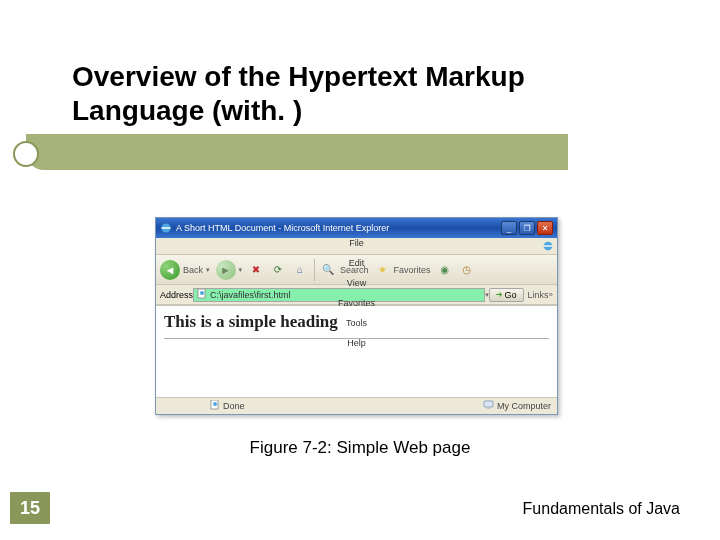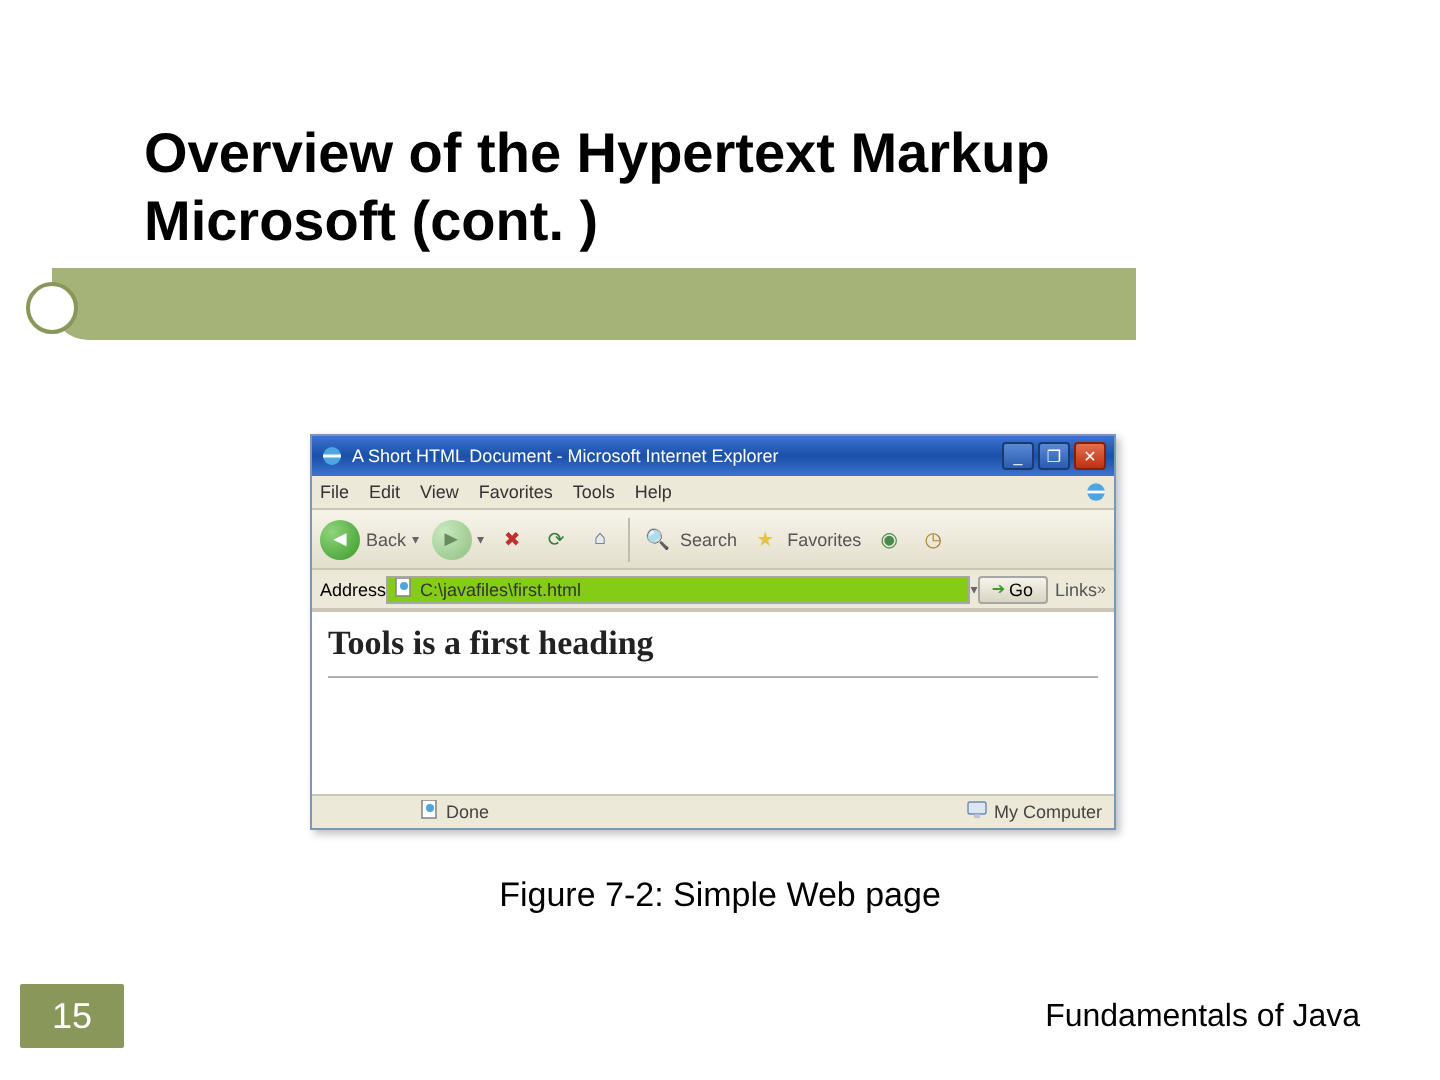--- a/index.html
+++ b/index.html
@@ -86,20 +86,21 @@
     height: 17px;
     background: #ece9d8;
     border-bottom: 1px solid #c9c6b8;
     display: flex;
     align-items: center;
     padding: 0 4px;
     gap: 10px;
     font-size: 9px;
     color: #333;
     position: relative;
+    flex-direction: column;
   }
   .menubar .ie-corner {
     position: absolute; right: 2px; top: 1px;
     width: 14px; height: 14px;
   }
   .toolbar {
     height: 30px;
     background: linear-gradient(to bottom,#f6f4ea,#e3dfcd);
     border-bottom: 1px solid #c9c6b8;
     display: flex;
@@ -128,21 +129,21 @@
     border-bottom: 1px solid #c9c6b8;
     display: flex;
     align-items: center;
     padding: 0 4px;
     gap: 0;
     font-size: 9px;
   }
   .addr-input {
     flex: 1;
     height: 14px;
-    background: #84cc16;
+    background: #86efac;
     border: 1px solid #a6a6a6;
     padding: 0 3px;
     display: flex;
     align-items: center;
     color: #333;
     gap: 3px;
   }
   .go-btn {
     height: 14px;
     padding: 0 6px;
@@ -193,45 +194,45 @@
     width: 720px;
     top: 438px;
     text-align: center;
     font-size: 17px;
     color: #000;
   }
   .slide-number {
     position: absolute;
     left: 10px;
     bottom: 16px;
-    width: 52px;
+    width: 40px;
     height: 32px;
     background: #8a975a;
     color: #fff;
     font-size: 18px;
-    font-weight: normal;
+    font-weight: bold;
     display: flex;
     align-items: center;
     justify-content: center;
     border-radius: 1px;
   }
   .footer-text {
     position: absolute;
     right: 40px;
     bottom: 22px;
     font-size: 16px;
     color: #000;
   }
 </style>
 </head>
 <body>
 
 <div class="underline-bar"></div>
 
-<h1 class="slide-title">Overview of the Hypertext Markup Microsoft (cont. )</h1>
+<h1 class="slide-title">Overview of the Hypertext Markup Language (with. )</h1>
 
 <div class="figure-area">
   <div class="ie-window">
 
     <div class="titlebar">
       <div class="titlebar-left">
         <span class="ie-logo">
           <svg viewBox="0 0 16 16" width="12" height="12">
               <circle cx="8" cy="8" r="6" fill="#4da6e0"></circle>
               <path d="M2 8h12" stroke="#fff" stroke-width="2"></path>
@@ -302,21 +303,21 @@
       <span style="font-size:7px;color:#666;">▾</span>
       <div class="go-btn">
         <span style="color:#3a9a2a;font-size:8px;">➔</span>
         <span>Go</span>
       </div>
       <span style="margin-left:4px;color:#555;">Links</span>
       <span style="font-size:8px;color:#666;">»</span>
     </div>
 
     <div class="content-pane">
-      <h1>Tools is a first heading</h1>
+      <h1>This is a simple heading</h1>
       <hr>
     </div>
 
     <div class="statusbar">
       <div style="display:flex;align-items:center;gap:3px;padding-left:48px;">
         <span>
           <svg width="10" height="10" viewBox="0 0 10 10">
               <rect x="1" y="0" width="7" height="9" fill="#fff" stroke="#888" stroke-width="0.8"></rect>
               <circle cx="5" cy="4" r="2" fill="#4da6e0"></circle>
             </svg>

